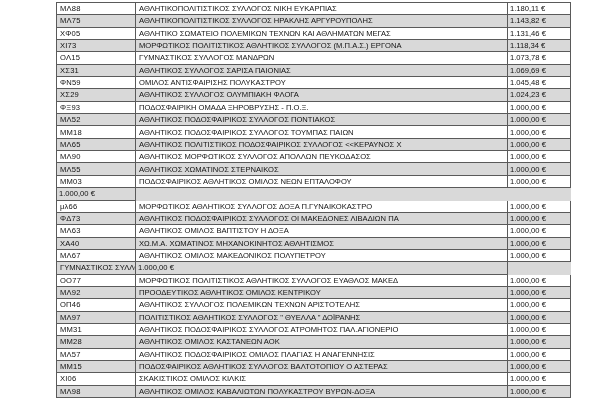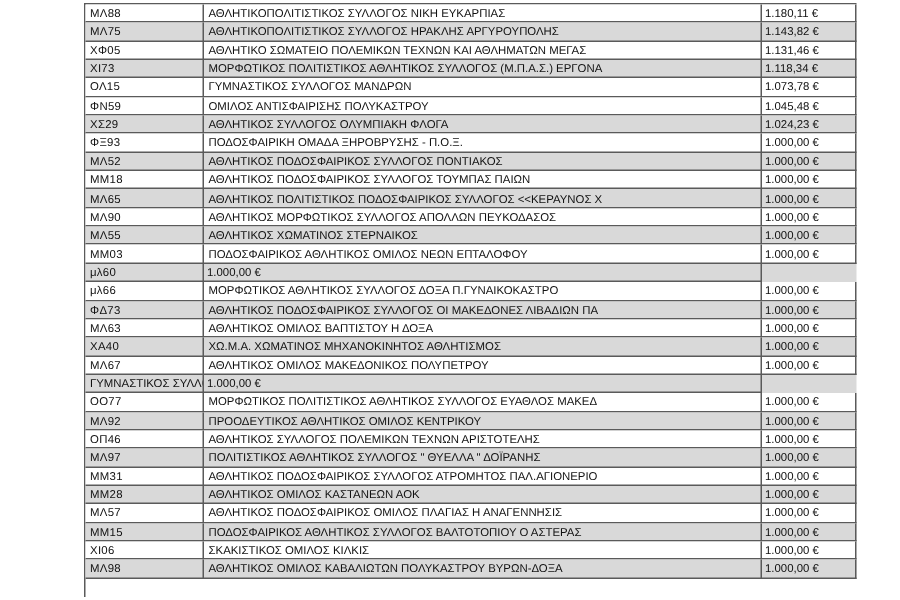--- a/index.html
+++ b/index.html
@@ -79,20 +79,25 @@
       <div class="t-row stripe">
         <div class="t-cell code">ΧΙ73</div>
         <div class="t-cell name">ΜΟΡΦΩΤΙΚΟΣ ΠΟΛΙΤΙΣΤΙΚΟΣ ΑΘΛΗΤΙΚΟΣ ΣΥΛΛΟΓΟΣ (Μ.Π.Α.Σ.) ΕΡΓΟΝΑ</div>
         <div class="t-cell amount">1.118,34 €</div>
       </div>
       <div class="t-row">
         <div class="t-cell code">ΟΛ15</div>
         <div class="t-cell name">ΓΥΜΝΑΣΤΙΚΟΣ ΣΥΛΛΟΓΟΣ ΜΑΝΔΡΩΝ</div>
         <div class="t-cell amount">1.073,78 €</div>
       </div>
+      <div class="t-row stripe">
+        <div class="t-cell code">ΧΣ31</div>
+        <div class="t-cell name">ΑΘΛΗΤΙΚΟΣ ΣΥΛΛΟΓΟΣ ΣΑΡΙΣΑ ΠΑΙΟΝΙΑΣ</div>
+        <div class="t-cell amount">1.069,69 €</div>
+      </div>
       <div class="t-row">
         <div class="t-cell code">ΦΝ59</div>
         <div class="t-cell name">ΟΜΙΛΟΣ ΑΝΤΙΣΦΑΙΡΙΣΗΣ ΠΟΛΥΚΑΣΤΡΟΥ</div>
         <div class="t-cell amount">1.045,48 €</div>
       </div>
       <div class="t-row stripe">
         <div class="t-cell code">ΧΣ29</div>
         <div class="t-cell name">ΑΘΛΗΤΙΚΟΣ ΣΥΛΛΟΓΟΣ ΟΛΥΜΠΙΑΚΗ ΦΛΟΓΑ</div>
         <div class="t-cell amount">1.024,23 €</div>
       </div>
@@ -125,21 +130,20 @@
         <div class="t-cell code">ΜΛ55</div>
         <div class="t-cell name">ΑΘΛΗΤΙΚΟΣ ΧΩΜΑΤΙΝΟΣ ΣΤΕΡΝΑΙΚΟΣ</div>
         <div class="t-cell amount">1.000,00 €</div>
       </div>
       <div class="t-row">
         <div class="t-cell code">ΜΜ03</div>
         <div class="t-cell name">ΠΟΔΟΣΦΑΙΡΙΚΟΣ ΑΘΛΗΤΙΚΟΣ ΟΜΙΛΟΣ ΝΕΩΝ ΕΠΤΑΛΟΦΟΥ</div>
         <div class="t-cell amount">1.000,00 €</div>
       </div>
       <div class="t-row stripe">
-        <div class="t-cell code">μλ60</div>
         <div class="t-cell amount">1.000,00 €</div>
       </div>
       <div class="t-row">
         <div class="t-cell code">μλ66</div>
         <div class="t-cell name">ΜΟΡΦΩΤΙΚΟΣ ΑΘΛΗΤΙΚΟΣ ΣΥΛΛΟΓΟΣ ΔΟΞΑ Π.ΓΥΝΑΙΚΟΚΑΣΤΡΟ</div>
         <div class="t-cell amount">1.000,00 €</div>
       </div>
       <div class="t-row stripe">
         <div class="t-cell code">ΦΔ73</div>
         <div class="t-cell name">ΑΘΛΗΤΙΚΟΣ ΠΟΔΟΣΦΑΙΡΙΚΟΣ ΣΥΛΛΟΓΟΣ ΟΙ ΜΑΚΕΔΟΝΕΣ ΛΙΒΑΔΙΩΝ ΠΑ</div>

